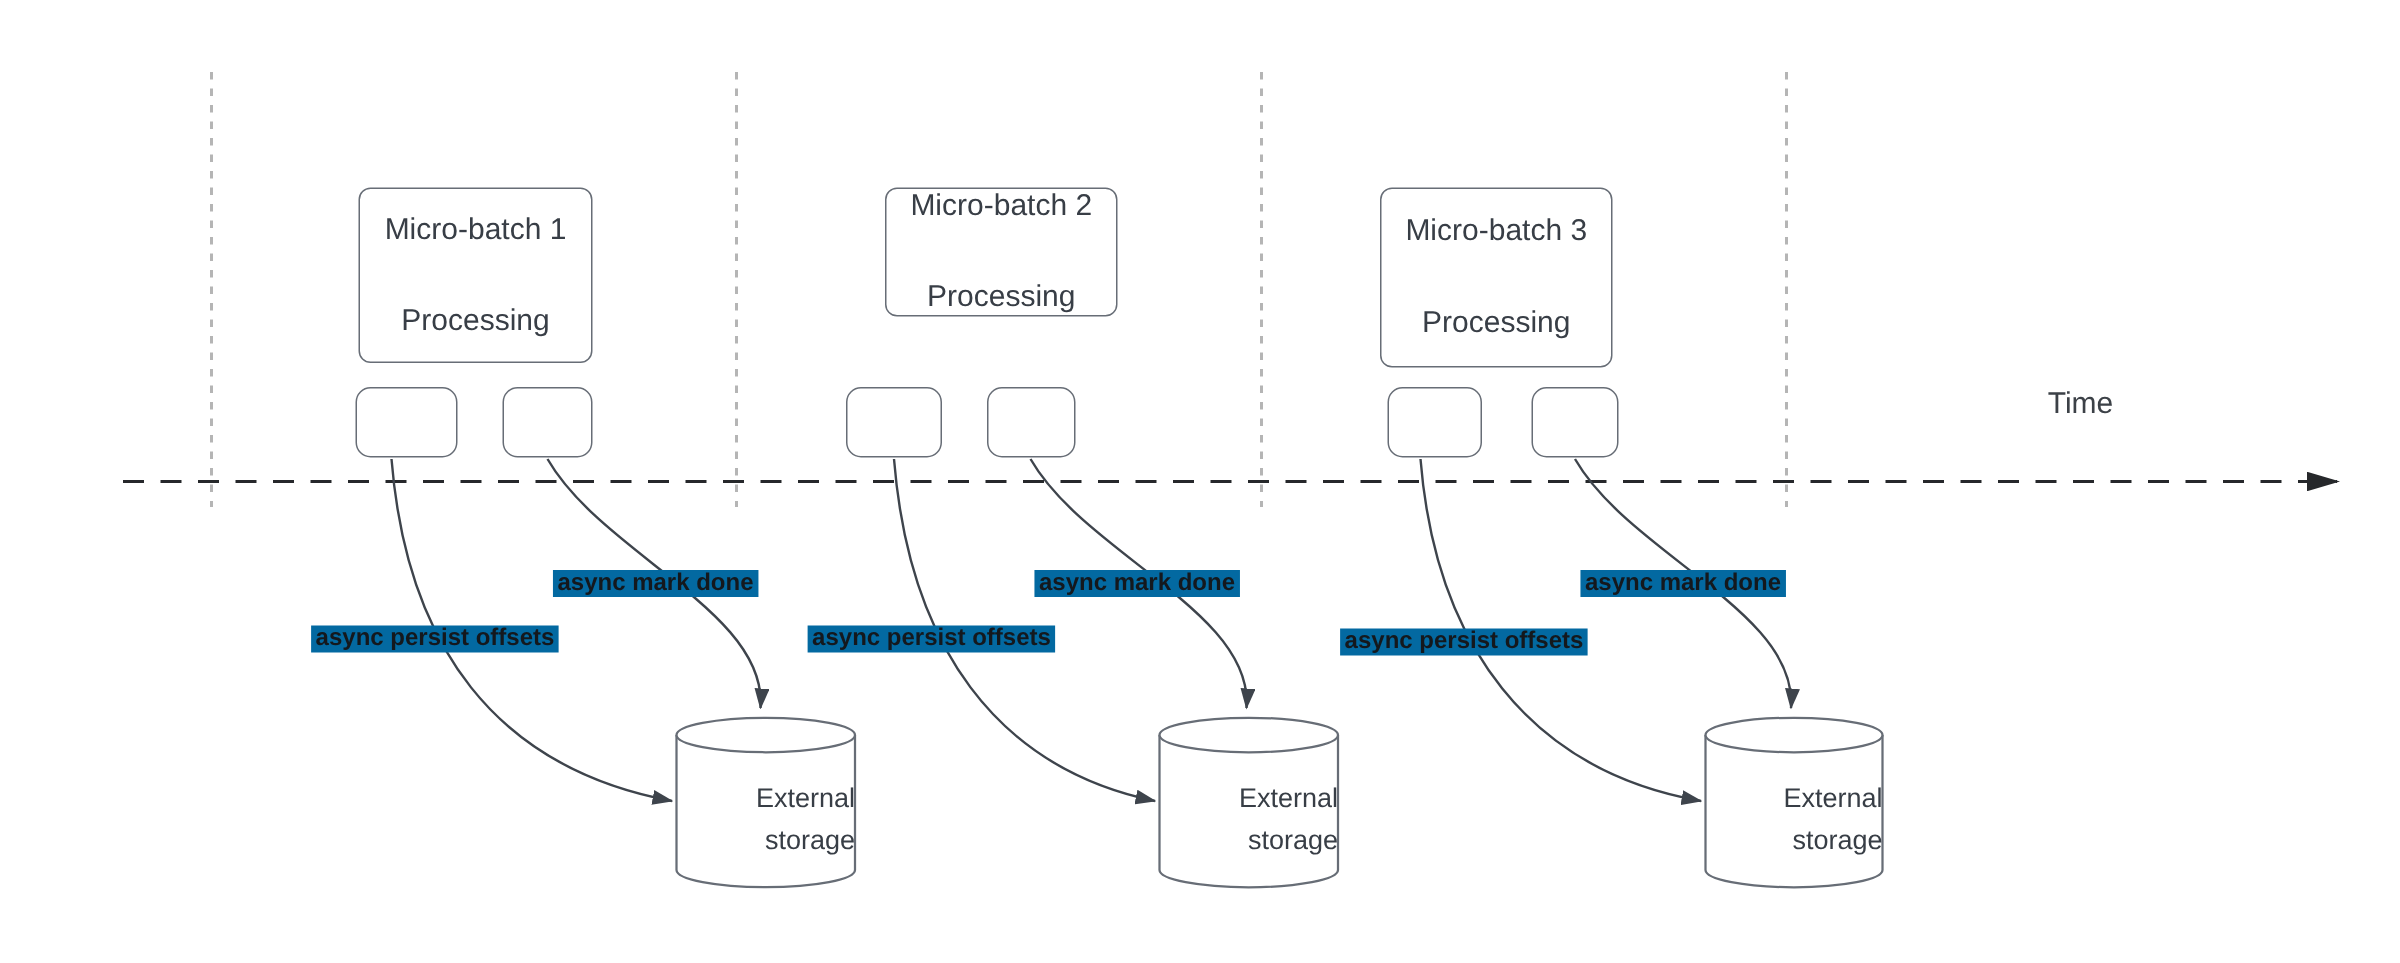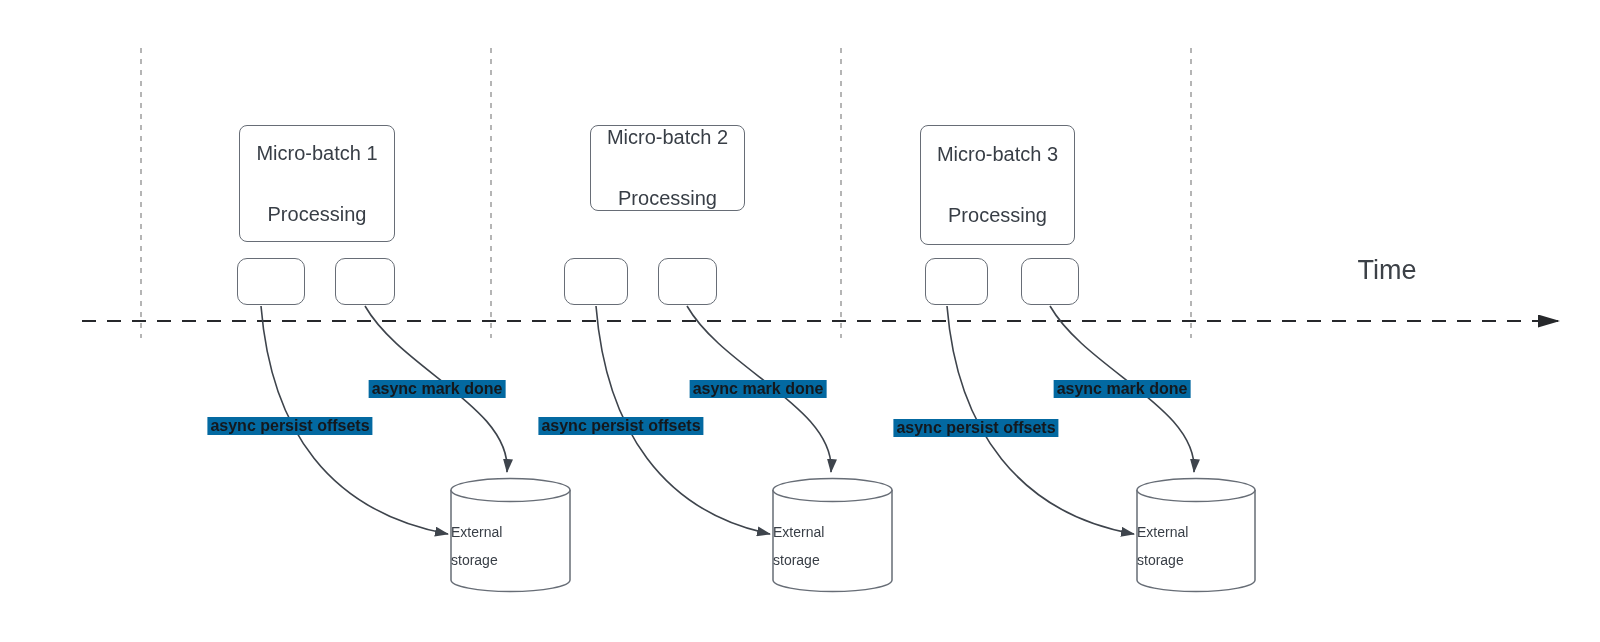--- a/index.html
+++ b/index.html
@@ -14,31 +14,31 @@
   .flow{fill:none;stroke:var(--arrow-stroke,#3e444c);stroke-width:1.6;}
   .ah-fill{fill:var(--arrow-stroke,#3e444c);}
   .ah-time{fill:var(--timeline-stroke,#26282b);}
   .node{
     position:absolute;background:#fff;border:1.5px solid var(--shape-stroke,#676d76);
     box-sizing:border-box;display:flex;flex-direction:column;align-items:center;justify-content:center;gap:36px;
   }
   .main-box{border-radius:8px;color:var(--box-text,#383e46);font-size:20px;line-height:25px;text-align:center;}
   .mini-box{border-radius:10px;}
   .storage-text{
-    position:absolute;text-align:left;color:var(--box-text,#383e46);
-    font-size:14px;line-height:28px;pointer-events:none;
+    position:absolute;text-align:right;color:var(--box-text,#383e46);
+    font-size:18px;line-height:28px;pointer-events:none;
   }
   .edge-label{
     position:absolute;transform:translate(-50%,-50%);white-space:nowrap;
     background:#0369a1;padding:0 3px;font-size:16px;font-weight:700;
     color:var(--label-text,#14181d);
   }
   .time-label{
     position:absolute;transform:translate(-50%,-50%);white-space:nowrap;
-    font-size:27px;color:var(--time-text,#3c4147);background:#fff;padding:0 2px;
+    font-size:20px;color:var(--time-text,#3c4147);background:#fff;padding:0 2px;
   }
   .txt-line{display:block;}
 </style>
 </head>
 <body>
 
 <div class="canvas" style="--background: #ffffff; --guide-stroke: #b5b5b5; --timeline-stroke: #26282b; --shape-stroke: #676d76; --arrow-stroke: #3e444c; --box-text: #383e46; --label-text: #14181d; --time-text: #3c4147;">
 
   <svg class="layer" width="1600" height="642" viewBox="0 0 1600 642">
     <defs>

